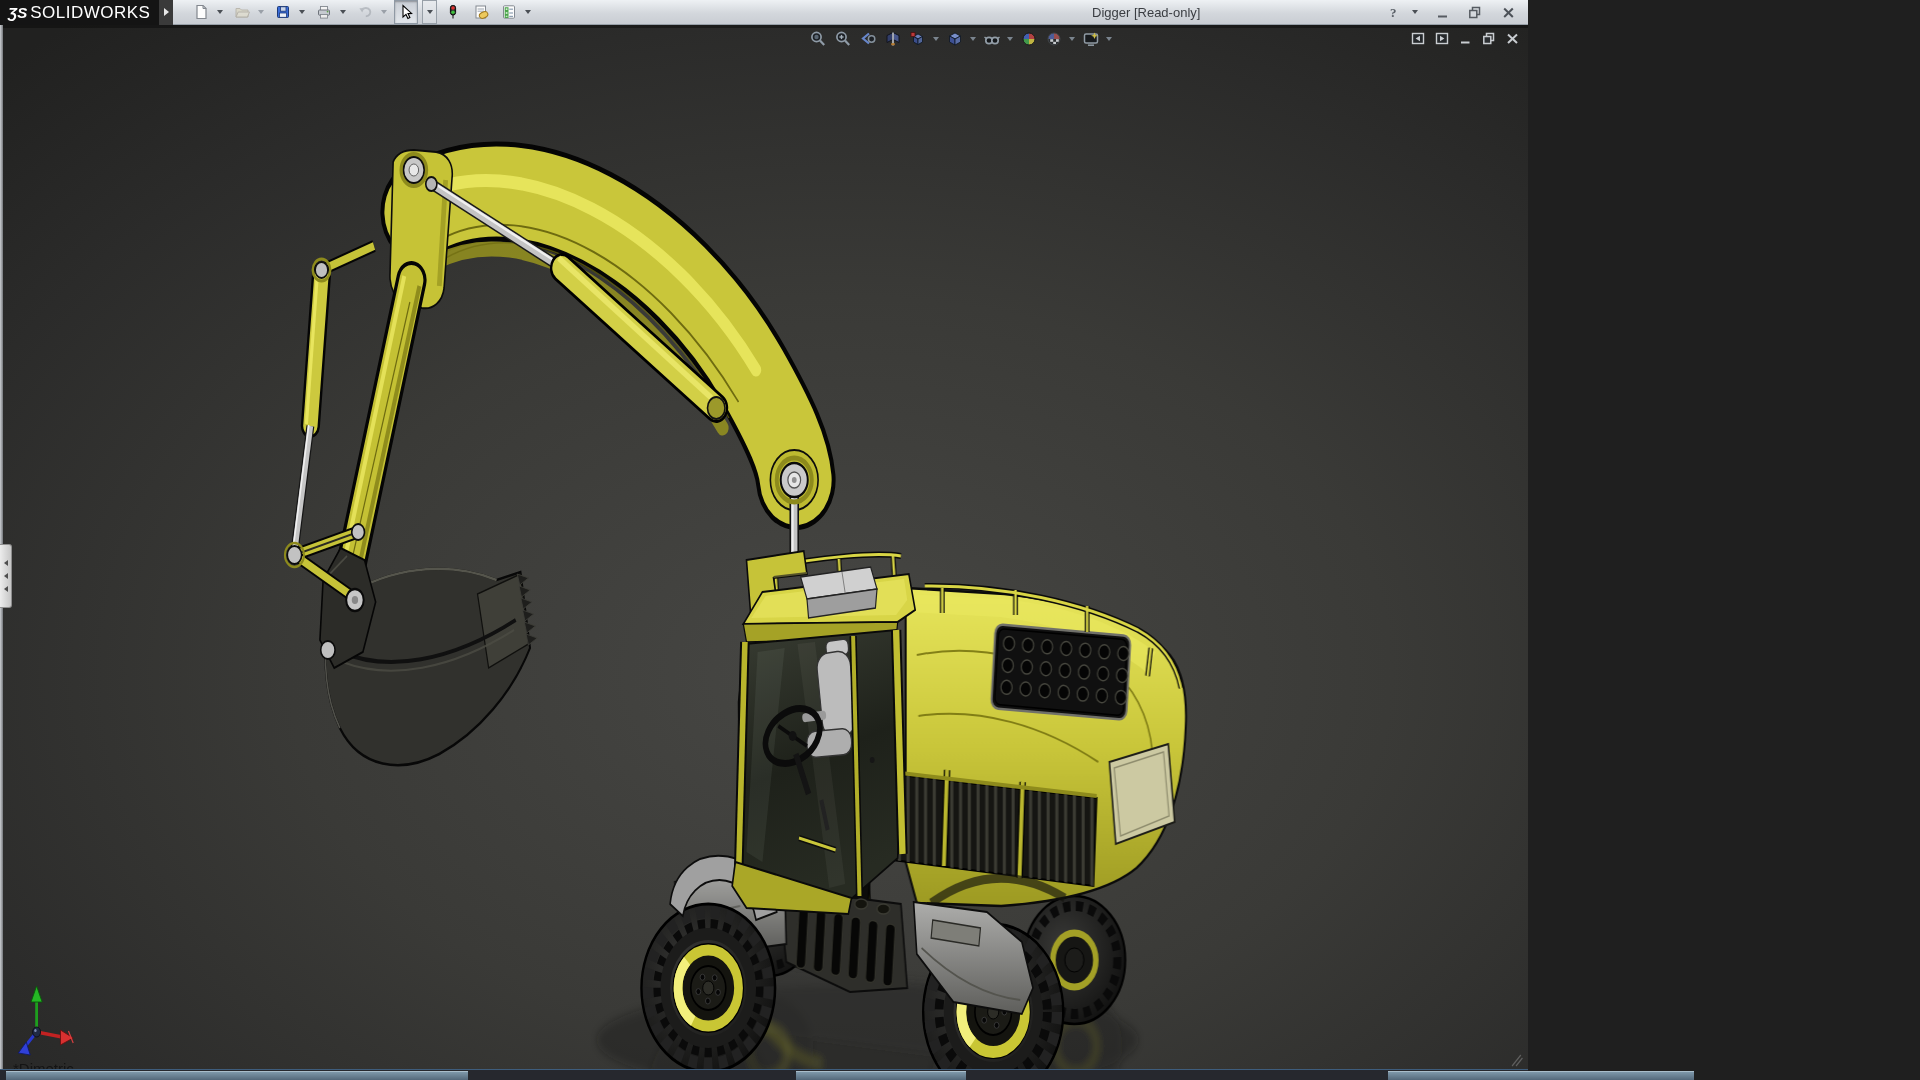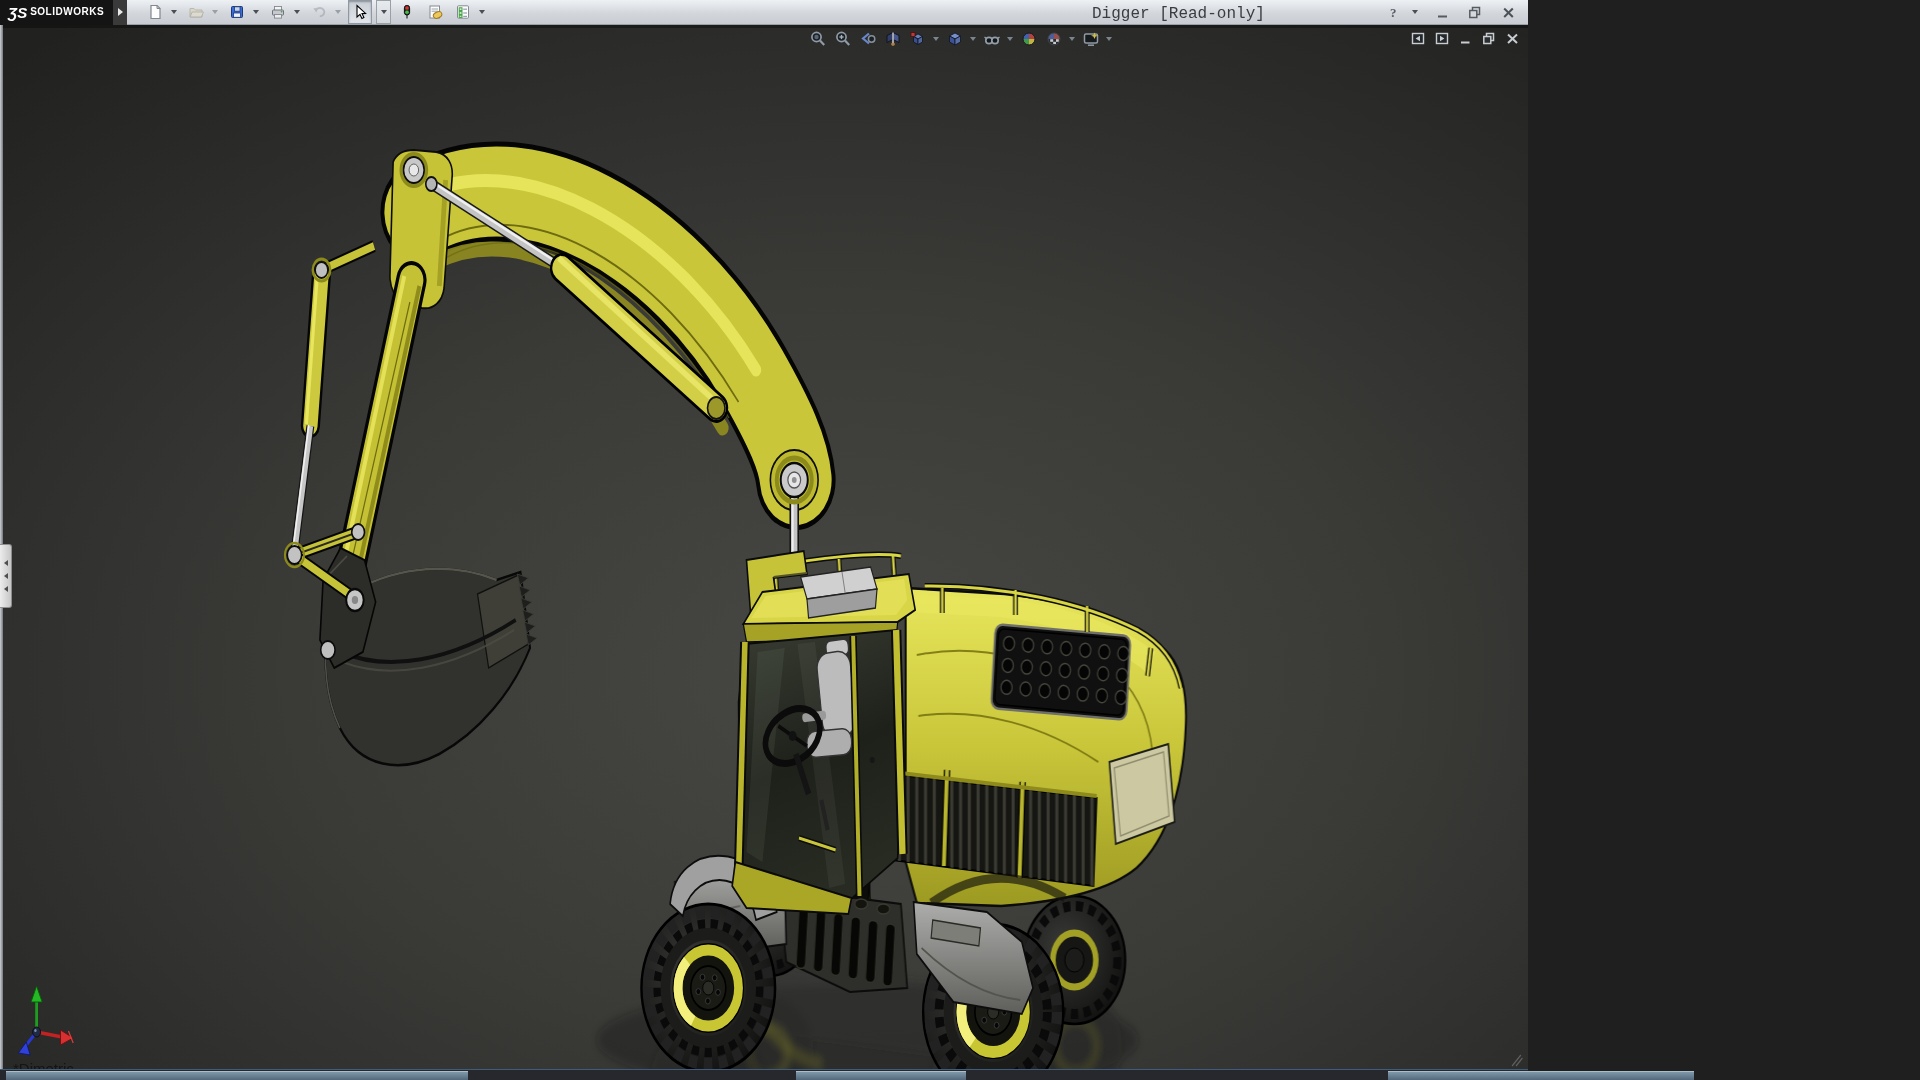--- a/index.html
+++ b/index.html
@@ -5,32 +5,32 @@
   html,body{margin:0;padding:0;}
   body{width:1920px;height:1080px;overflow:hidden;font-family:"Liberation Sans",sans-serif;background:#1f1f1f;}
   .app{position:relative;width:1528px;height:1080px;}
 
   
   .titlebar{position:absolute;top:0;left:0;right:0;height:24px;
     background:linear-gradient(#eef1f4,#d3d7dc 55%,#c9cdd3);
     border-bottom:1px solid #98a0a8;display:flex;align-items:center;z-index:30;}
   .logo{height:25px;background:#141414;display:flex;align-items:center;padding:0 9px 0 8px;gap:3px;}
   .logo-glyph{color:#fff;font-weight:bold;font-style:italic;font-size:15px;line-height:1;}
-  .logo-text{color:#fff;font-weight:bold;font-size:10px;letter-spacing:.5px;line-height:1;}
+  .logo-text{color:#fff;font-weight:normal;font-size:17px;letter-spacing:.5px;line-height:1;}
   .logo-expand{width:14px;height:25px;background:#3a3a3a;display:flex;align-items:center;justify-content:center;}
   .tri-right{width:0;height:0;border-top:4px solid transparent;border-bottom:4px solid transparent;border-left:5px solid #e8e8e8;}
   .tools{display:flex;align-items:center;margin-left:16px;gap:4px;}
   .tb-btn{width:22px;height:22px;display:flex;align-items:center;justify-content:center;border:1px solid transparent;}
   .tb-btn.disabled{opacity:.42;}
   .tb-btn.active{border:1px solid #8f99a4;background:linear-gradient(#c9ced5,#e3e7ec);box-shadow:inset 0 1px 2px rgba(0,0,0,.3);}
   .caret{width:0;height:0;border-left:3px solid transparent;border-right:3px solid transparent;border-top:4px solid #4a4f55;margin:0 3px 0 0;}
   .caret.dim{border-top-color:#9aa0a8;}
   .caret-box{height:22px;width:13px;display:flex;align-items:center;justify-content:center;border:1px solid #98a0a8;background:linear-gradient(#e8ebee,#d4d8dd);}
   .caret-box .caret{margin:0;}
-  .title-text{position:absolute;left:1092px;top:5px;font-size:16px;color:#3a3d42;white-space:nowrap;font-family:Liberation Mono, monospace;}
+  .title-text{position:absolute;left:1092px;top:5px;font-size:13px;color:#3a3d42;white-space:nowrap;}
   .win-controls{position:absolute;right:8px;top:0;height:24px;display:flex;align-items:center;gap:9px;}
 
   
   .viewport{position:absolute;top:25px;left:0;right:0;bottom:10px;overflow:hidden;background:#2c2c2b;}
   svg.scene{position:absolute;left:0;top:0;width:100%;height:100%;display:block;}
   .hud{position:absolute;left:806px;top:3px;display:flex;align-items:center;gap:2px;z-index:5;}
   .hud-btn{width:23px;height:22px;display:flex;align-items:center;justify-content:center;opacity:.95;}
   .hud .caret{border-top-color:#7a848e;margin:0 2px;}
   .doc-controls{position:absolute;right:9px;top:6px;display:flex;align-items:center;gap:10px;z-index:5;}
   .left-edge{position:absolute;left:0;top:0;bottom:0;width:3px;background:linear-gradient(90deg,#cdd0d4,#74777b);z-index:4;}

